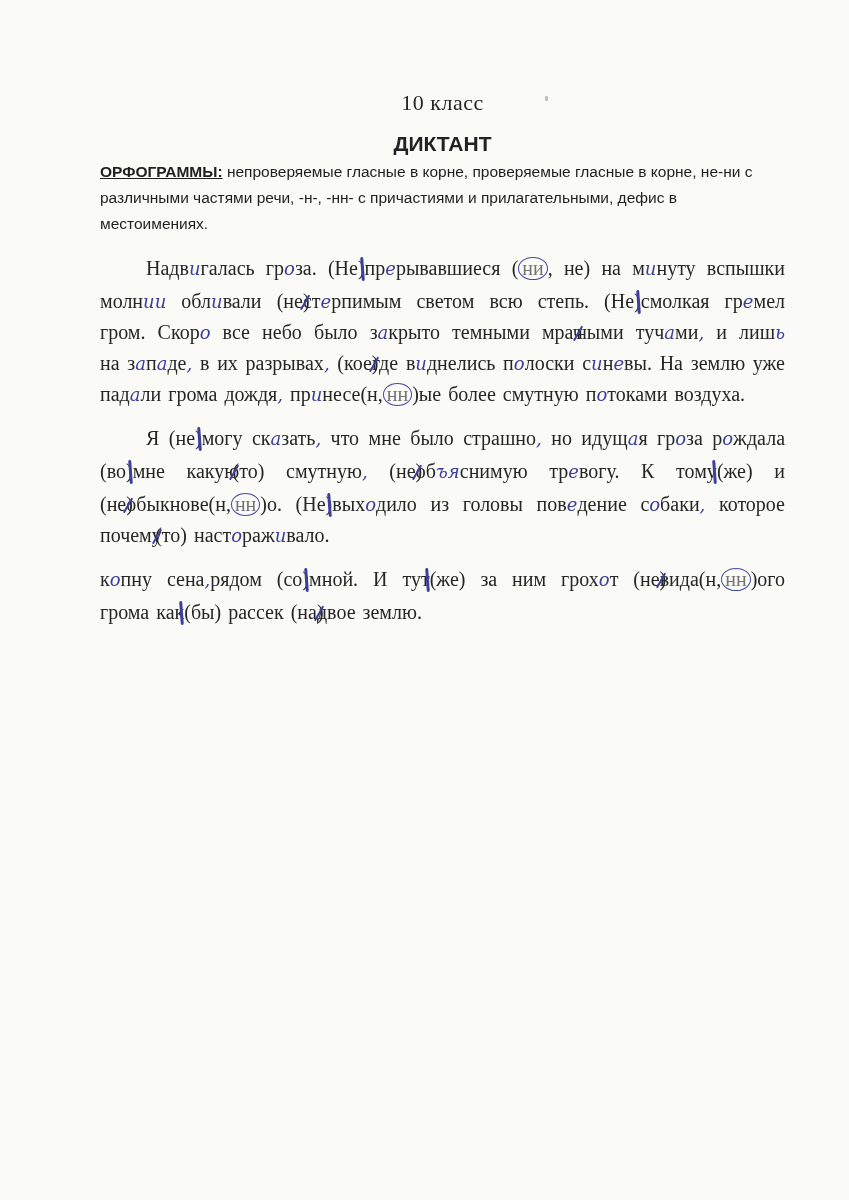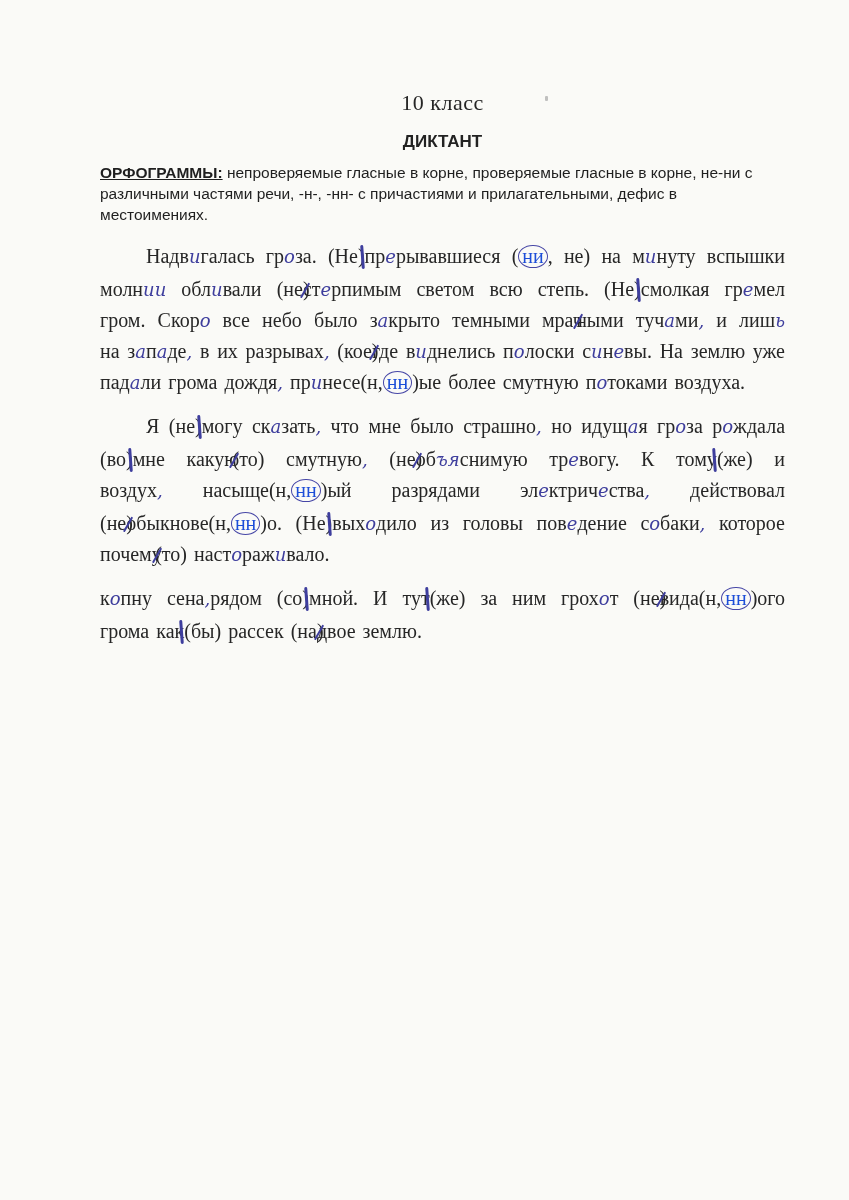--- a/index.html
+++ b/index.html
@@ -19,29 +19,29 @@
   }
   .class-title{
     text-align:center;
     font-size:22px;
     letter-spacing:.5px;
     margin:0 0 16px 0;
   }
   .doc-title{
     text-align:center;
     font-family:"Liberation Sans", sans-serif;
-    font-size:17px;
+    font-size:21px;
     font-weight:600;
-    margin:0 0 10px 0;
+    margin:0 0 3px 0;
     color:#222;
   }
   .meta{
     font-family:"Liberation Sans", sans-serif;
     font-size:15.5px;
-    line-height:21px;
+    line-height:26px;
     color:#1f1f1f;
     text-align:left;
   }
   .meta .label{
     font-weight:700;
     text-decoration:underline;
   }
   .dictation{
     margin-top:14px;
     font-size:20px;
@@ -56,21 +56,21 @@
   .tline.last{text-align-last:left;}
   .tline.indent{text-indent:46px;}
   .tk-p{color:#262626;}
   .tk-h{
     color:#3e3e9d;
     font-family:"DejaVu Serif", serif;
     font-style:italic;
     font-size:18px;
   }
   .tk-c{
-    color:#1d4ed8;
+    color:#737373;
     border:1.6px solid #4646a6;
     border-radius:50%;
     padding:0 3px 1px 3px;
     display:inline-block;
     line-height:20px;
     text-indent:0;
   }
   .tk-j{
     display:inline-block;
     width:3px;height:24px;
@@ -114,21 +114,20 @@
       <div class="para">
         <div class="tline indent"><span class="tk-p">Надв</span><span class="tk-h">и</span><span class="tk-p">галась гр</span><span class="tk-h">о</span><span class="tk-p">за. (Не)</span><span class="tk-j"></span><span class="tk-p">пр</span><span class="tk-h">е</span><span class="tk-p">рывавшиеся (</span><span class="tk-c">ни</span><span class="tk-p">, не) на м</span><span class="tk-h">и</span><span class="tk-p">нуту вспышки</span></div>
         <div class="tline"><span class="tk-p">молн</span><span class="tk-h">ии</span><span class="tk-p"> обл</span><span class="tk-h">и</span><span class="tk-p">вали (не)</span><span class="tk-s"></span><span class="tk-p">ст</span><span class="tk-h">е</span><span class="tk-p">рпимым светом всю степь. (Не)</span><span class="tk-j"></span><span class="tk-p">смолкая гр</span><span class="tk-h">е</span><span class="tk-p">мел</span></div>
         <div class="tline"><span class="tk-p">гром. Скор</span><span class="tk-h">о</span><span class="tk-p"> все небо было з</span><span class="tk-h">а</span><span class="tk-p">крыто темными мрач</span><span class="tk-s"></span><span class="tk-p">ными туч</span><span class="tk-h">а</span><span class="tk-p">ми</span><span class="tk-h">,</span><span class="tk-p"> и лиш</span><span class="tk-h">ь</span></div>
         <div class="tline"><span class="tk-p">на з</span><span class="tk-h">а</span><span class="tk-p">п</span><span class="tk-h">а</span><span class="tk-p">де</span><span class="tk-h">,</span><span class="tk-p"> в их разрывах</span><span class="tk-h">,</span><span class="tk-p"> (кое)</span><span class="tk-s"></span><span class="tk-p">где в</span><span class="tk-h">и</span><span class="tk-p">днелись п</span><span class="tk-h">о</span><span class="tk-p">лоски с</span><span class="tk-h">и</span><span class="tk-p">н</span><span class="tk-h">е</span><span class="tk-p">вы. На землю уже</span></div>
         <div class="tline last"><span class="tk-p">пад</span><span class="tk-h">а</span><span class="tk-p">ли грома дождя</span><span class="tk-h">,</span><span class="tk-p"> пр</span><span class="tk-h">и</span><span class="tk-p">несе(н,</span><span class="tk-c">нн</span><span class="tk-p">)ые  более смутную п</span><span class="tk-h">о</span><span class="tk-p">токами воздуха.</span></div>
       </div>
       <div class="para">
         <div class="tline indent"><span class="tk-p">Я (не)</span><span class="tk-j"></span><span class="tk-p">могу ск</span><span class="tk-h">а</span><span class="tk-p">зать</span><span class="tk-h">,</span><span class="tk-p"> что мне было страшно</span><span class="tk-h">,</span><span class="tk-p"> но идущ</span><span class="tk-h">а</span><span class="tk-p">я гр</span><span class="tk-h">о</span><span class="tk-p">за р</span><span class="tk-h">о</span><span class="tk-p">ждала</span></div>
         <div class="tline"><span class="tk-p">(во)</span><span class="tk-j"></span><span class="tk-p">мне какую</span><span class="tk-s"></span><span class="tk-p">(то) смутную</span><span class="tk-h">,</span><span class="tk-p"> (не)</span><span class="tk-s"></span><span class="tk-p">об</span><span class="tk-h">ъя</span><span class="tk-p">снимую тр</span><span class="tk-h">е</span><span class="tk-p">вогу. К тому</span><span class="tk-j"></span><span class="tk-p">(же) и</span></div>
-        <div class="tline"><span class="tk-p">воздух</span><span class="tk-h">,</span><span class="tk-p"> насыще(н,</span><span class="tk-c">нн</span><span class="tk-p">)ый разрядами эл</span><span class="tk-h">е</span><span class="tk-p">ктрич</span><span class="tk-h">е</span><span class="tk-p">ства</span><span class="tk-h">,</span><span class="tk-p"> действовал</span></div>
         <div class="tline"><span class="tk-p">(не)</span><span class="tk-s"></span><span class="tk-p">обыкнове(н,</span><span class="tk-c">нн</span><span class="tk-p">)о. (Не)</span><span class="tk-j"></span><span class="tk-p">вых</span><span class="tk-h">о</span><span class="tk-p">дило из головы пов</span><span class="tk-h">е</span><span class="tk-p">дение с</span><span class="tk-h">о</span><span class="tk-p">баки</span><span class="tk-h">,</span><span class="tk-p"> которое</span></div>
         <div class="tline last"><span class="tk-p">почему</span><span class="tk-s"></span><span class="tk-p">(то)  наст</span><span class="tk-h">о</span><span class="tk-p">раж</span><span class="tk-h">и</span><span class="tk-p">вало.</span></div>
       </div>
       <div class="para">
         <div class="tline"><span class="tk-p">к</span><span class="tk-h">о</span><span class="tk-p">пну сена</span><span class="tk-h">,</span><span class="tk-p">рядом (со)</span><span class="tk-j"></span><span class="tk-p">мной. И тут</span><span class="tk-j"></span><span class="tk-p">(же) за ним грох</span><span class="tk-h">о</span><span class="tk-p">т (не)</span><span class="tk-s"></span><span class="tk-p">вида(н,</span><span class="tk-c">нн</span><span class="tk-p">)ого</span></div>
         <div class="tline last"><span class="tk-p">грома  как</span><span class="tk-j"></span><span class="tk-p">(бы)  рассек  (на)</span><span class="tk-s"></span><span class="tk-p">двое землю.</span></div>
       </div>
     </div>
 
   <div class="speck"></div>

